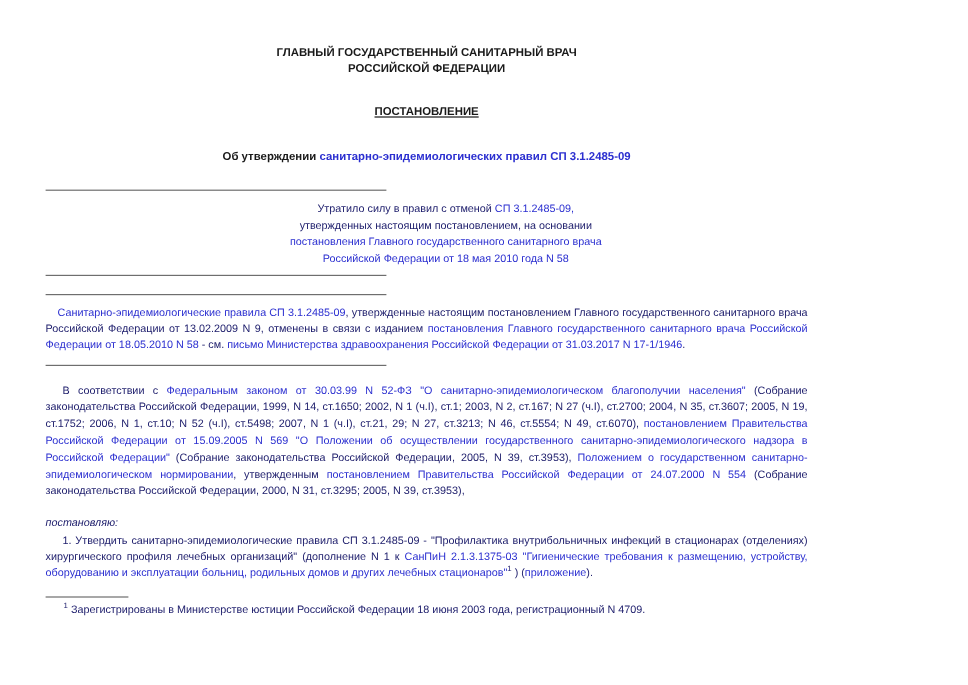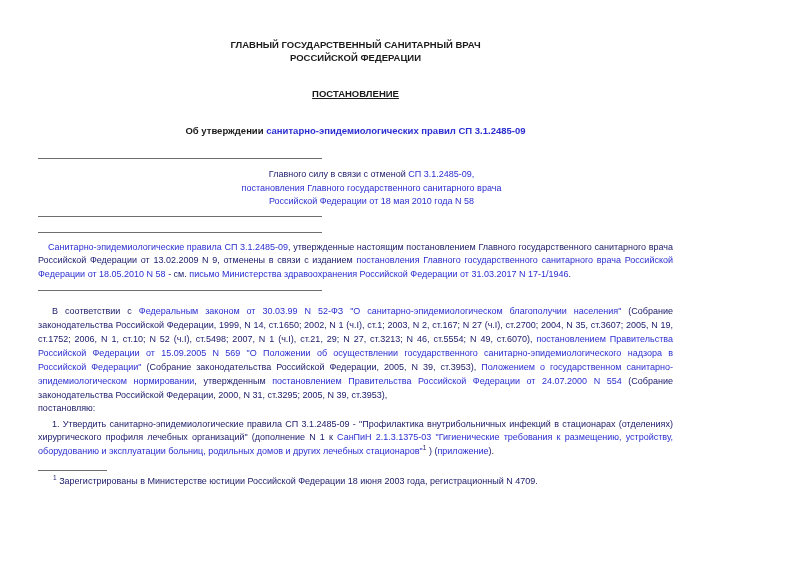--- a/index.html
+++ b/index.html
@@ -27,21 +27,21 @@
   .doc-title{margin-top:24px;}
   .rule{height:1px;background:var(--rule);width:284px;}
   .rule-1{margin-top:21px;}
   .rule-2{margin-top:7px;}
   .rule-3{margin-top:15px;}
   .rule-4{margin-top:9px;}
   .note-block{margin-top:9px;margin-left:32px;text-align:center;line-height:13.5px;}
   .para{text-align:justify;}
   .cancel-para{margin-top:8px;text-indent:10px;}
   .preamble{margin-top:13px;text-indent:14px;line-height:14px;}
-  .resolve{}
+  .resolve{margin-top:13px;font-style:italic;}
   .item{text-indent:14px;margin-top:2px;}
   .fn-rule{height:1px;background:var(--rule);width:69px;margin-top:12px;}
   .footnote{margin-top:4px;padding-left:15px;}
   .lnk{color:var(--link);cursor:pointer;}
   sup{font-size:6.5px;line-height:0;}
 </style>
 </head>
 <body>
 
 <div class="page">
@@ -53,21 +53,22 @@
     </div>
 
     <div class="heading center doc-type">ПОСТАНОВЛЕНИЕ</div>
 
 
     <div class="heading center doc-title"><span>Об утверждении </span><span class="lnk">санитарно-эпидемиологических правил СП 3.1.2485-09</span></div>
 
     <div class="rule rule-1"></div>
 
     <div class="note-block">
-      <div><span>Главного силу в связи с отменой </span><span class="lnk">СП 3.1.2485-09,</span></div>
+      <div><span>Утратило силу в правил с отменой </span><span class="lnk">СП 3.1.2485-09,</span></div>
+      <div><span>утвержденных настоящим постановлением, на основании</span></div>
       <div><span class="lnk">постановления Главного государственного санитарного врача</span></div>
       <div><span class="lnk">Российской Федерации от 18 мая 2010 года N 58</span></div>
     </div>
 
     <div class="rule rule-2"></div>
     <div class="rule rule-3"></div>
 
     <div class="para cancel-para"><span class="lnk">Санитарно-эпидемиологические правила СП 3.1.2485-09</span><span>, утвержденные настоящим постановлением Главного государственного санитарного врача Российской Федерации от 13.02.2009 N 9, отменены в связи с изданием </span><span class="lnk">постановления Главного государственного санитарного врача Российской Федерации от 18.05.2010 N 58</span><span> - см. </span><span class="lnk">письмо Министерства здравоохранения Российской Федерации от 31.03.2017 N 17-1/1946</span><span>.</span></div>
 
     <div class="rule rule-4"></div>

